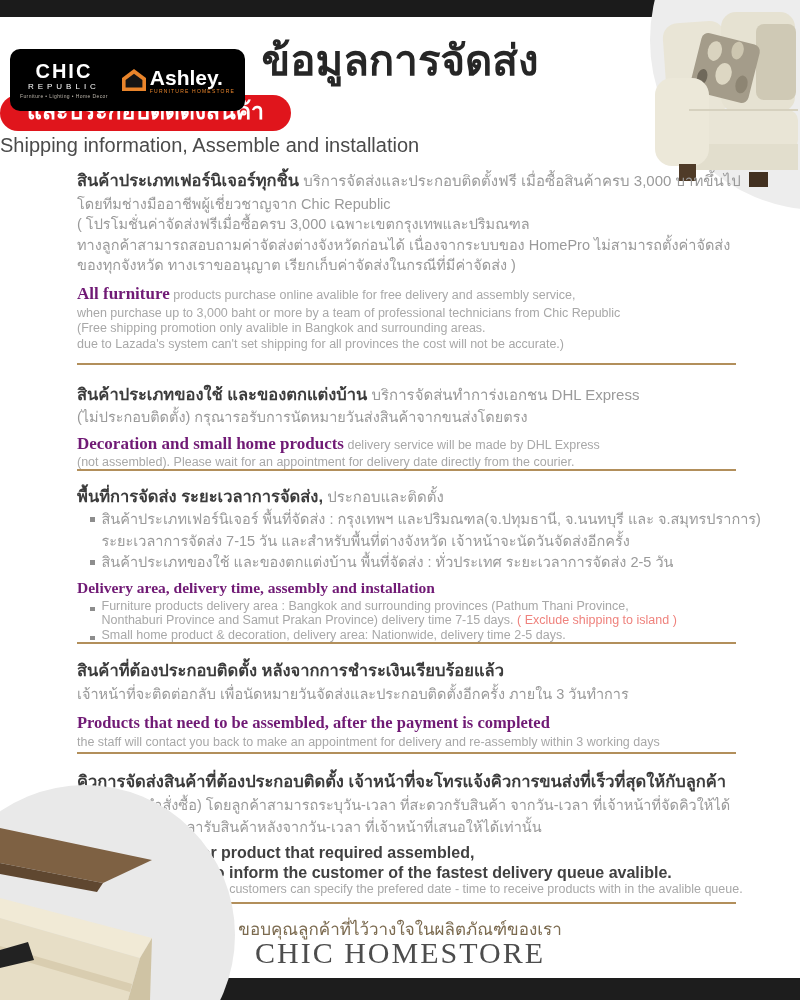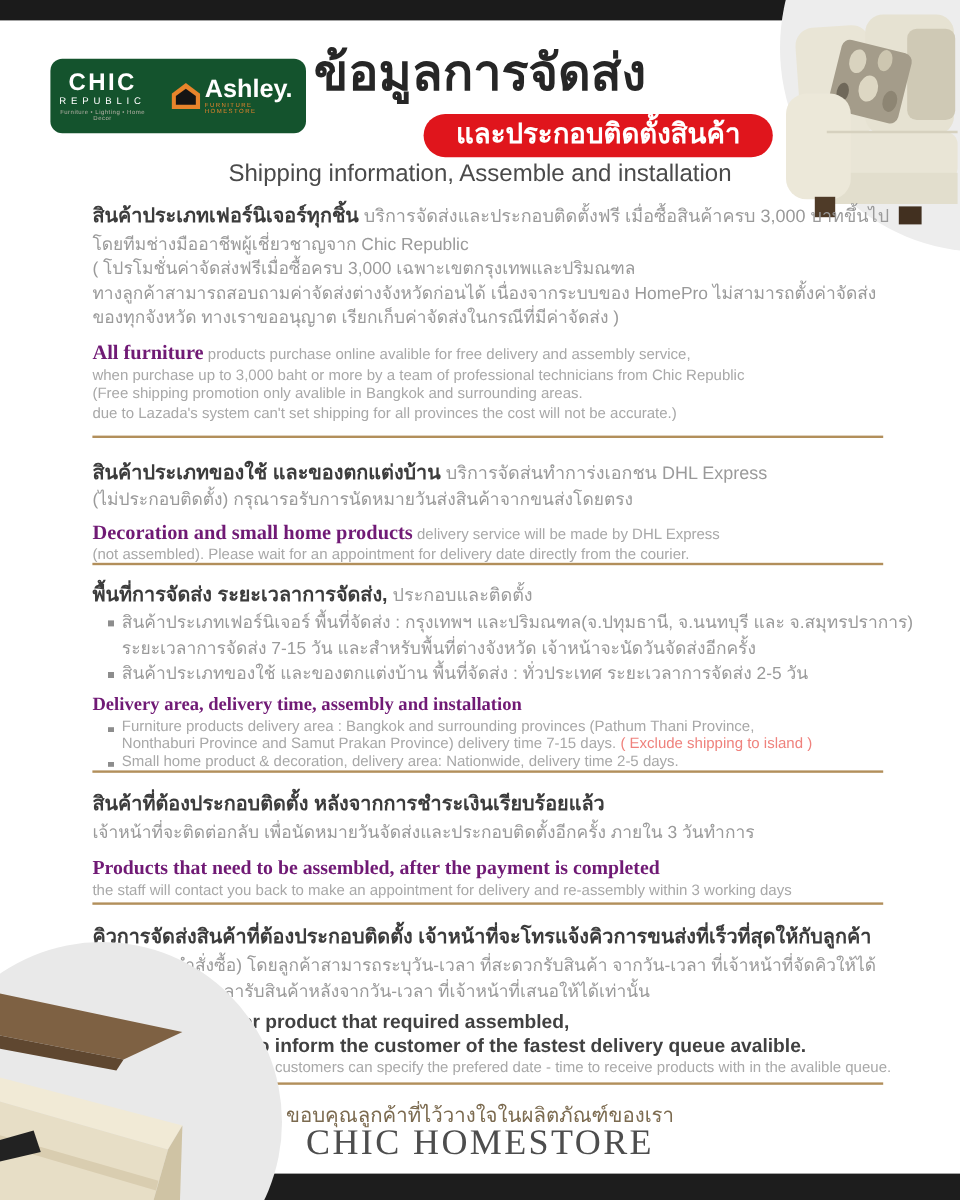--- a/index.html
+++ b/index.html
@@ -10,38 +10,38 @@
     font-family:"Liberation Sans","DejaVu Sans",sans-serif;
   }
   .nowrap { white-space:nowrap; }
 
   
   .top-bar { position:absolute; left:0; top:0; width:800px; height:17px; background:#1b1b1b; z-index:1; }
   .hero-circle { position:absolute; left:650px; top:-130px; width:340px; height:340px; border-radius:50%;
     background:#ededed; z-index:2; }
   .sofa-svg { position:absolute; left:653px; top:6px; width:147px; height:188px; z-index:3; }
 
-  .logo-box { position:absolute; left:10px; top:49px; width:213px; height:62px; background:#14532d;
-    border-radius:10px; z-index:4; display:flex; align-items:center; justify-content:center; gap:14px;margin-left:32px; }
+  .logo-box { position:absolute; left:10px; top:49px; width:235px; height:62px; background:#000000;
+    border-radius:10px; z-index:4; display:flex; align-items:center; justify-content:center; gap:14px; }
   .chic-logo { text-align:center; color:#fff; line-height:1; }
   .chic-title { font-size:20px; font-weight:bold; letter-spacing:2px; }
   .chic-sub { font-size:8px; letter-spacing:4px; margin-top:2px; }
   .chic-tag { font-size:5px; color:#b9b3a9; margin-top:3px; letter-spacing:0.4px; }
   .ashley-logo { display:flex; align-items:center; gap:4px; }
   .ashley-house { width:24px; height:22px; }
   .ashley-text { line-height:1; }
   .ashley-title { font-family:Liberation Sans, sans-serif; font-weight:bold; font-size:21px; color:#fff; }
   .ashley-sub { font-size:5px; color:#e8842b; letter-spacing:1.2px; margin-top:1px; }
 
   .title-th { position:absolute; left:190px; top:28px; width:420px; text-align:center; z-index:3;
     font-size:42px; font-weight:bold; color:#262626; line-height:66px; }
-  .badge-wrap { position:absolute; left:0; top:95px; width:644px; text-align:right; z-index:3; }
+  .badge-wrap { position:absolute; left:0; top:95px; width:644px; text-align:left; z-index:3; }
   .badge { display:inline-block; background:#e0151c; color:#ffffff; font-size:23px; font-weight:bold;
     padding:3px 27px 7px 27px; border-radius:19px; line-height:26px; }
-  .subtitle-en { position:absolute; left:0; top:134px; width:800px; text-align:center; z-index:3;
+  .subtitle-en { position:absolute; left:0; top:134px; width:800px; text-align:left; z-index:3;
     font-size:20px; color:#4a4a4a; }
 
   
   .content { position:absolute; left:77px; top:167px; width:659px; height:740px; z-index:5; }
   .sec { position:absolute; left:0; width:659px; }
   .sec-furniture  { top:0; }
   .sec-decoration { top:215px; }
   .sec-area       { top:317px; }
   .sec-assembly   { top:491px; }
   .sec-queue      { top:602px; }

